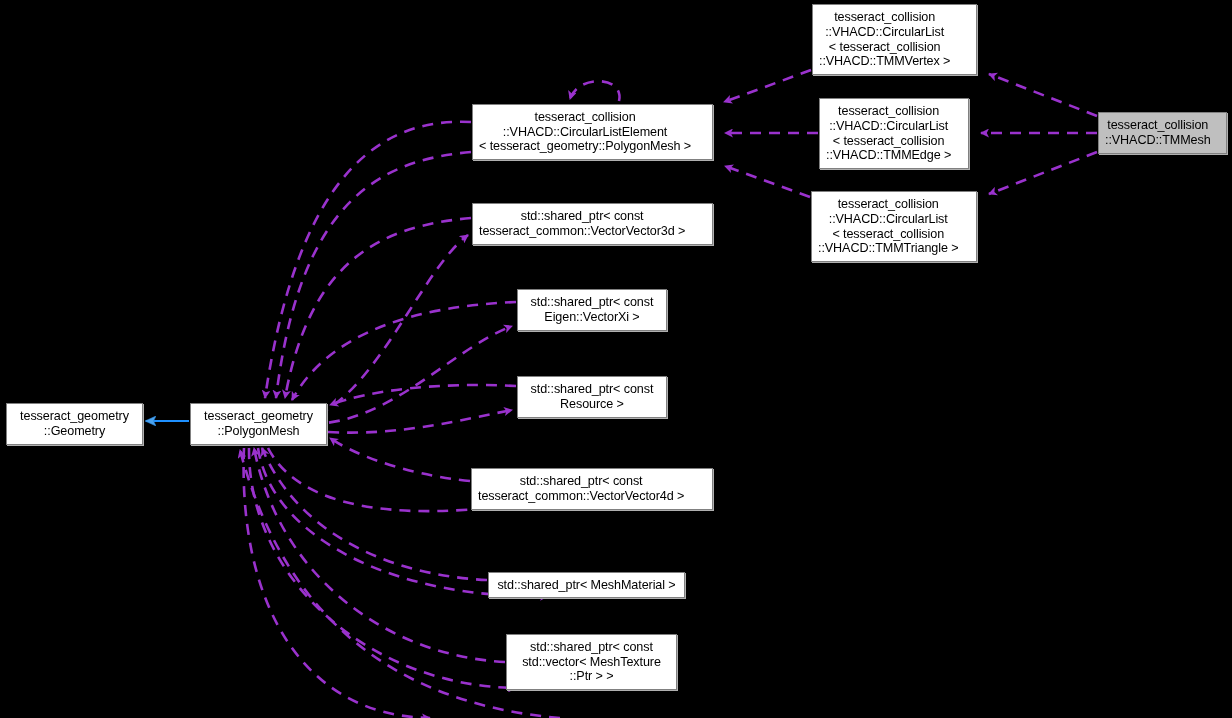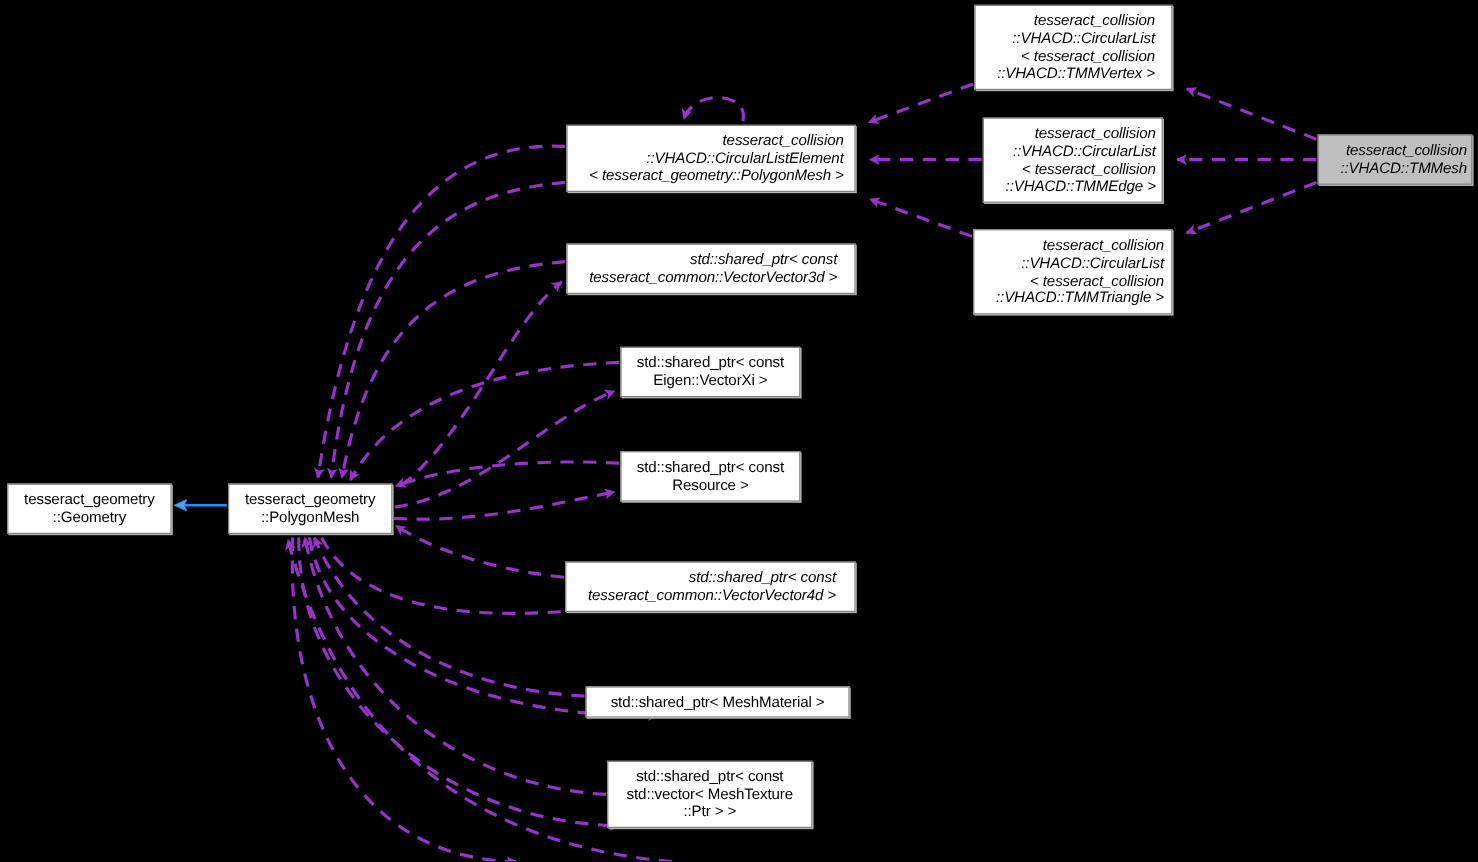--- a/index.html
+++ b/index.html
@@ -37,23 +37,22 @@
     line-height: 14.6px;
     letter-spacing: -0.1px;
     white-space: pre-line;
     z-index: 5;
   }
   .node.highlight {
     background: #bfbfbf;
   }
   .node.align-left {
     justify-content: flex-start;
-    text-align: right;
-    padding-left: 18px;
-    font-style: italic;
+    text-align: center;
+    padding-left: 6px;
   }
   .node-label { display: block; }
 </style>
 </head>
 <body>
 
 <div id="diagram-root">
 
   <svg id="edge-layer" viewBox="0 0 1232 718" width="1232" height="718" xmlns="http://www.w3.org/2000/svg">
     <defs>
@@ -162,21 +161,21 @@
   <div class="node" style="left:190px; top:403px; width:137px; height:42px;">
     <span class="node-label">tesseract_geometry
 ::PolygonMesh</span>
   </div>
 
   <div class="node align-left" style="left:471px; top:468px; width:242px; height:42px;">
     <span class="node-label">std::shared_ptr&lt; const
  tesseract_common::VectorVector4d &gt;</span>
   </div>
 
-  <div class="node" style="left:488px; top:572px; width:220px; height:26px;">
+  <div class="node" style="left:488px; top:572px; width:197px; height:26px;">
     <span class="node-label">std::shared_ptr&lt; MeshMaterial &gt;</span>
   </div>
 
   <div class="node" style="left:506px; top:634px; width:171px; height:56px;">
     <span class="node-label">std::shared_ptr&lt; const
 std::vector&lt; MeshTexture
 ::Ptr &gt; &gt;</span>
   </div>
 
 </div>

